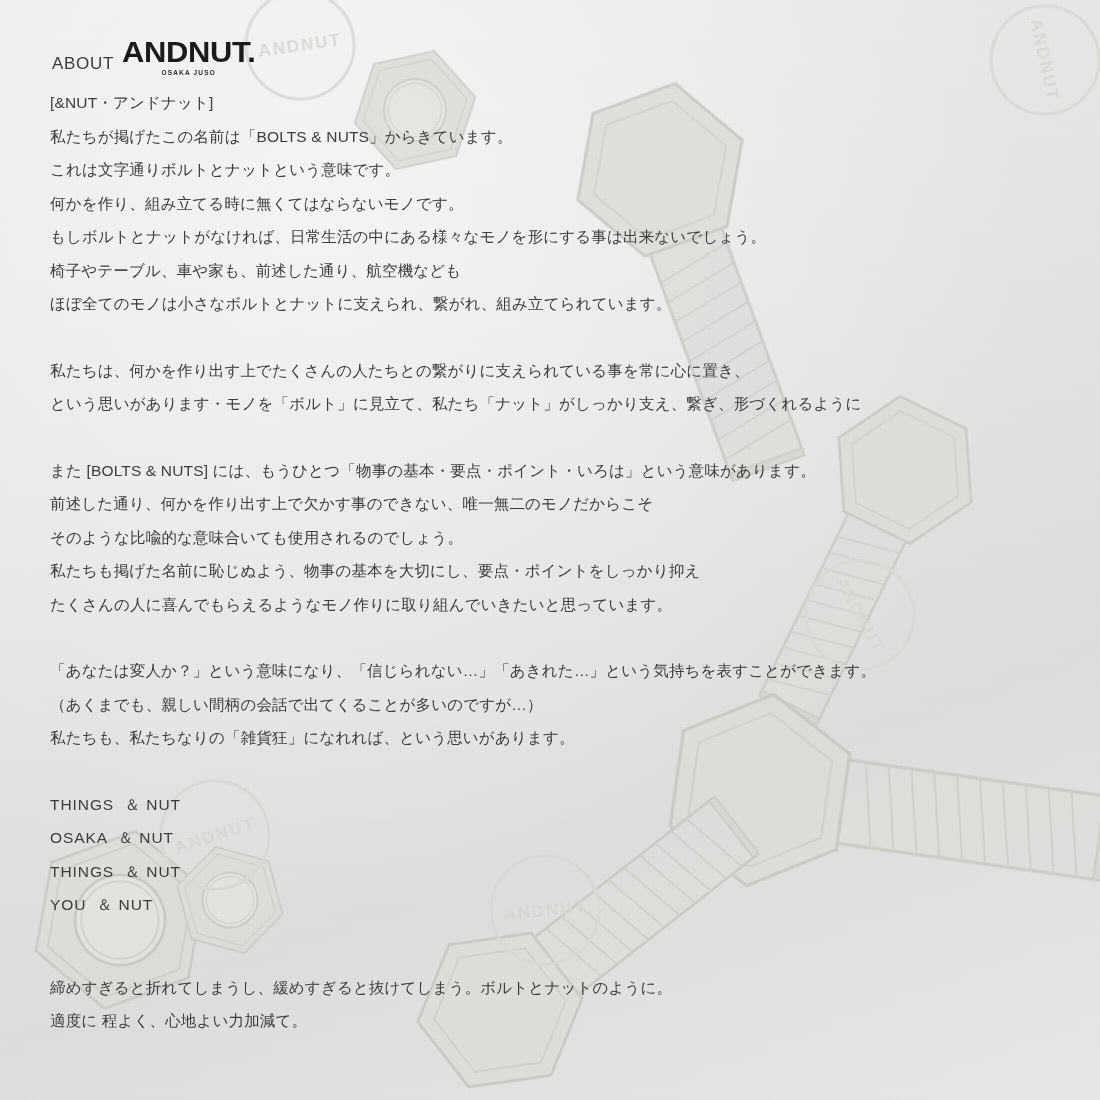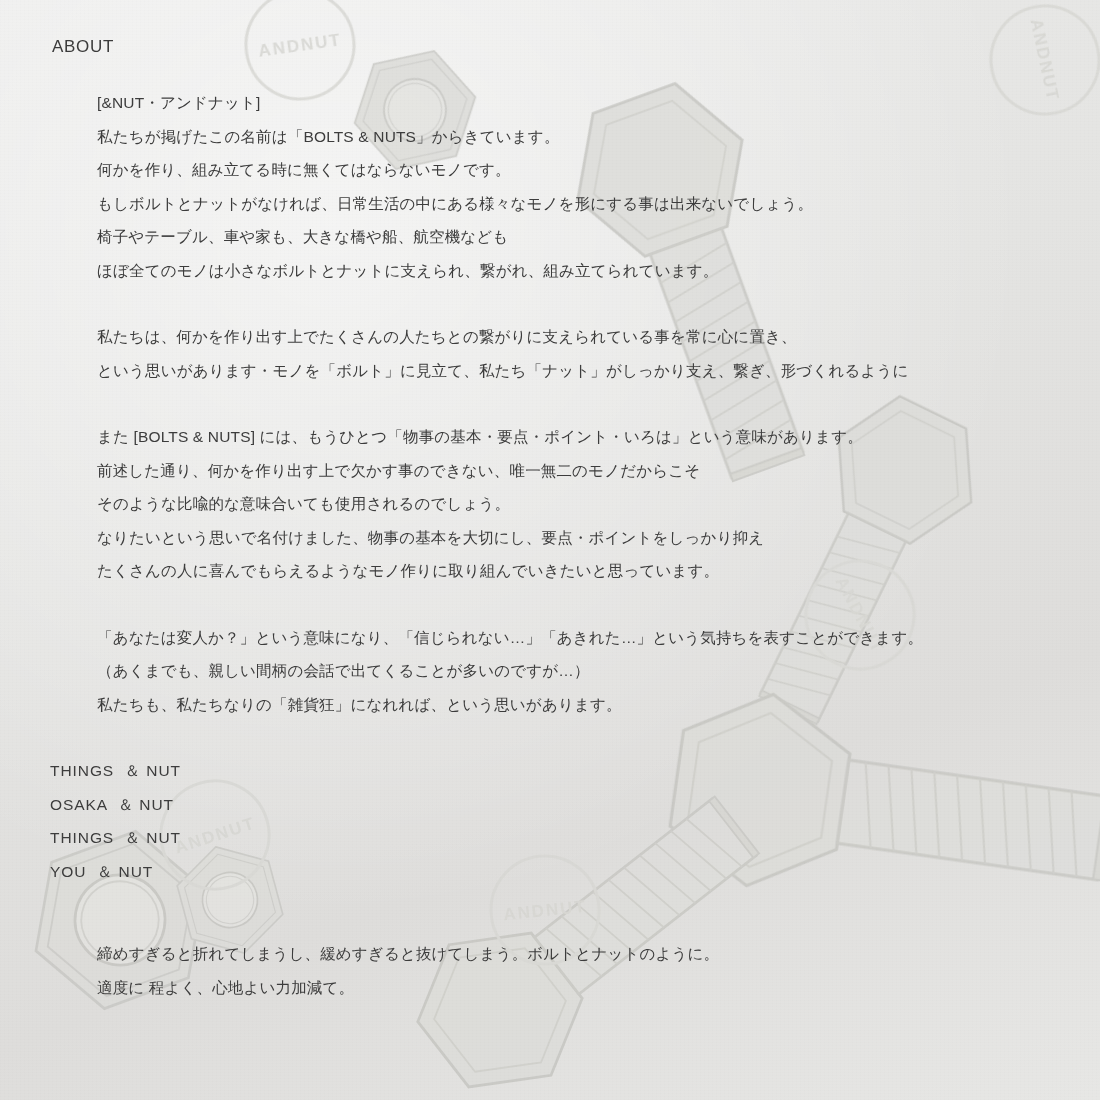--- a/index.html
+++ b/index.html
@@ -88,21 +88,20 @@
     top: 86px;
     width: 1010px;
     color: #3a3a3a;
   }
   .line {
     font-size: 15.5px;
     line-height: 33.5px;
     white-space: nowrap;
     letter-spacing: 0.01em;
     color: #3c3c3c;
-    margin-left: 47px;
   }
   .spacer {
     height: 33px;
   }
   .spacer.small { height: 16px; }
   .list-line {
     font-size: 15.5px;
     line-height: 33.5px;
     letter-spacing: 0.06em;
     color: #3c3c3c;
@@ -171,43 +170,48 @@
       <use href="#watermark" transform="translate(545,910) rotate(-6)"></use>
     </g>
   </svg>
 
   <div id="grain"></div>
 
   <div id="content">
 
     <div class="header">
       <div class="about-label">ABOUT</div>
+      <div class="logo-block">
+        <div class="logo-word">ANDNUT.</div>
+        <div class="logo-sub">OSAKA JUSO</div>
+      </div>
     </div>
 
     <div class="doc">
 
       <div class="line">[&amp;NUT・アンドナット]</div>
 
       <div class="line">私たちが掲げたこの名前は「BOLTS &amp; NUTS」からきています。</div>
+      <div class="line">これは文字通りボルトとナットという意味です。</div>
       <div class="line">何かを作り、組み立てる時に無くてはならないモノです。</div>
       <div class="line">もしボルトとナットがなければ、日常生活の中にある様々なモノを形にする事は出来ないでしょう。</div>
-      <div class="line">椅子やテーブル、車や家も、大きな橋や船、航空機なども</div>
+      <div class="line">椅子やテーブル、車や家も、前述した通り、航空機なども</div>
       <div class="line">ほぼ全てのモノは小さなボルトとナットに支えられ、繋がれ、組み立てられています。</div>
 
       <div class="spacer"></div>
 
       <div class="line">私たちは、何かを作り出す上でたくさんの人たちとの繋がりに支えられている事を常に心に置き、</div>
       <div class="line">という思いがあります・モノを「ボルト」に見立て、私たち「ナット」がしっかり支え、繋ぎ、形づくれるように</div>
 
       <div class="spacer"></div>
 
       <div class="line">また [BOLTS &amp; NUTS] には、もうひとつ「物事の基本・要点・ポイント・いろは」という意味があります。</div>
       <div class="line">前述した通り、何かを作り出す上で欠かす事のできない、唯一無二のモノだからこそ</div>
       <div class="line">そのような比喩的な意味合いても使用されるのでしょう。</div>
-      <div class="line">なりたいという思いで名付けました、物事の基本を大切にし、要点・ポイントをしっかり抑え</div>
+      <div class="line">私たちも掲げた名前に恥じぬよう、物事の基本を大切にし、要点・ポイントをしっかり抑え</div>
       <div class="line">たくさんの人に喜んでもらえるようなモノ作りに取り組んでいきたいと思っています。</div>
 
       <div class="spacer"></div>
 
       <div class="line">「あなたは変人か？」という意味になり、「信じられない…」「あきれた…」という気持ちを表すことができます。</div>
       <div class="line">（あくまでも、親しい間柄の会話で出てくることが多いのですが…）</div>
       <div class="line">私たちも、私たちなりの「雑貨狂」になれれば、という思いがあります。</div>
 
       <div class="spacer"></div>
 

